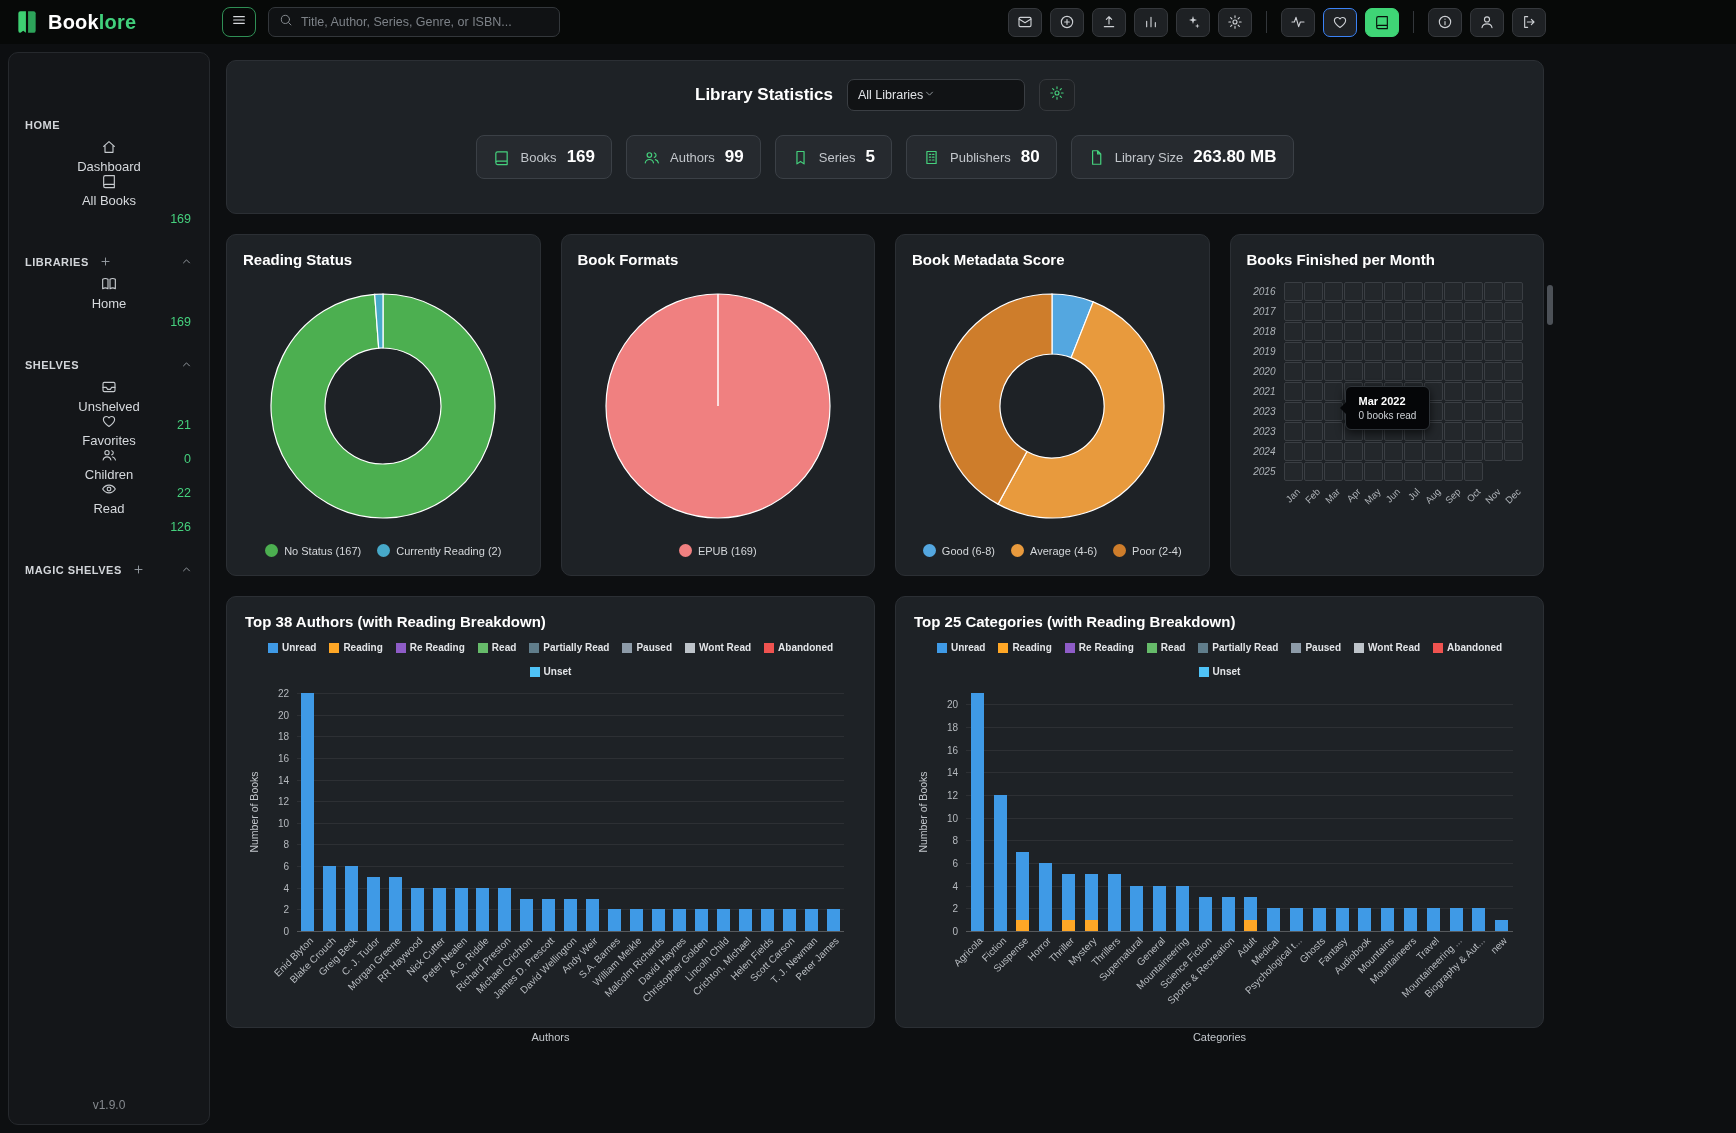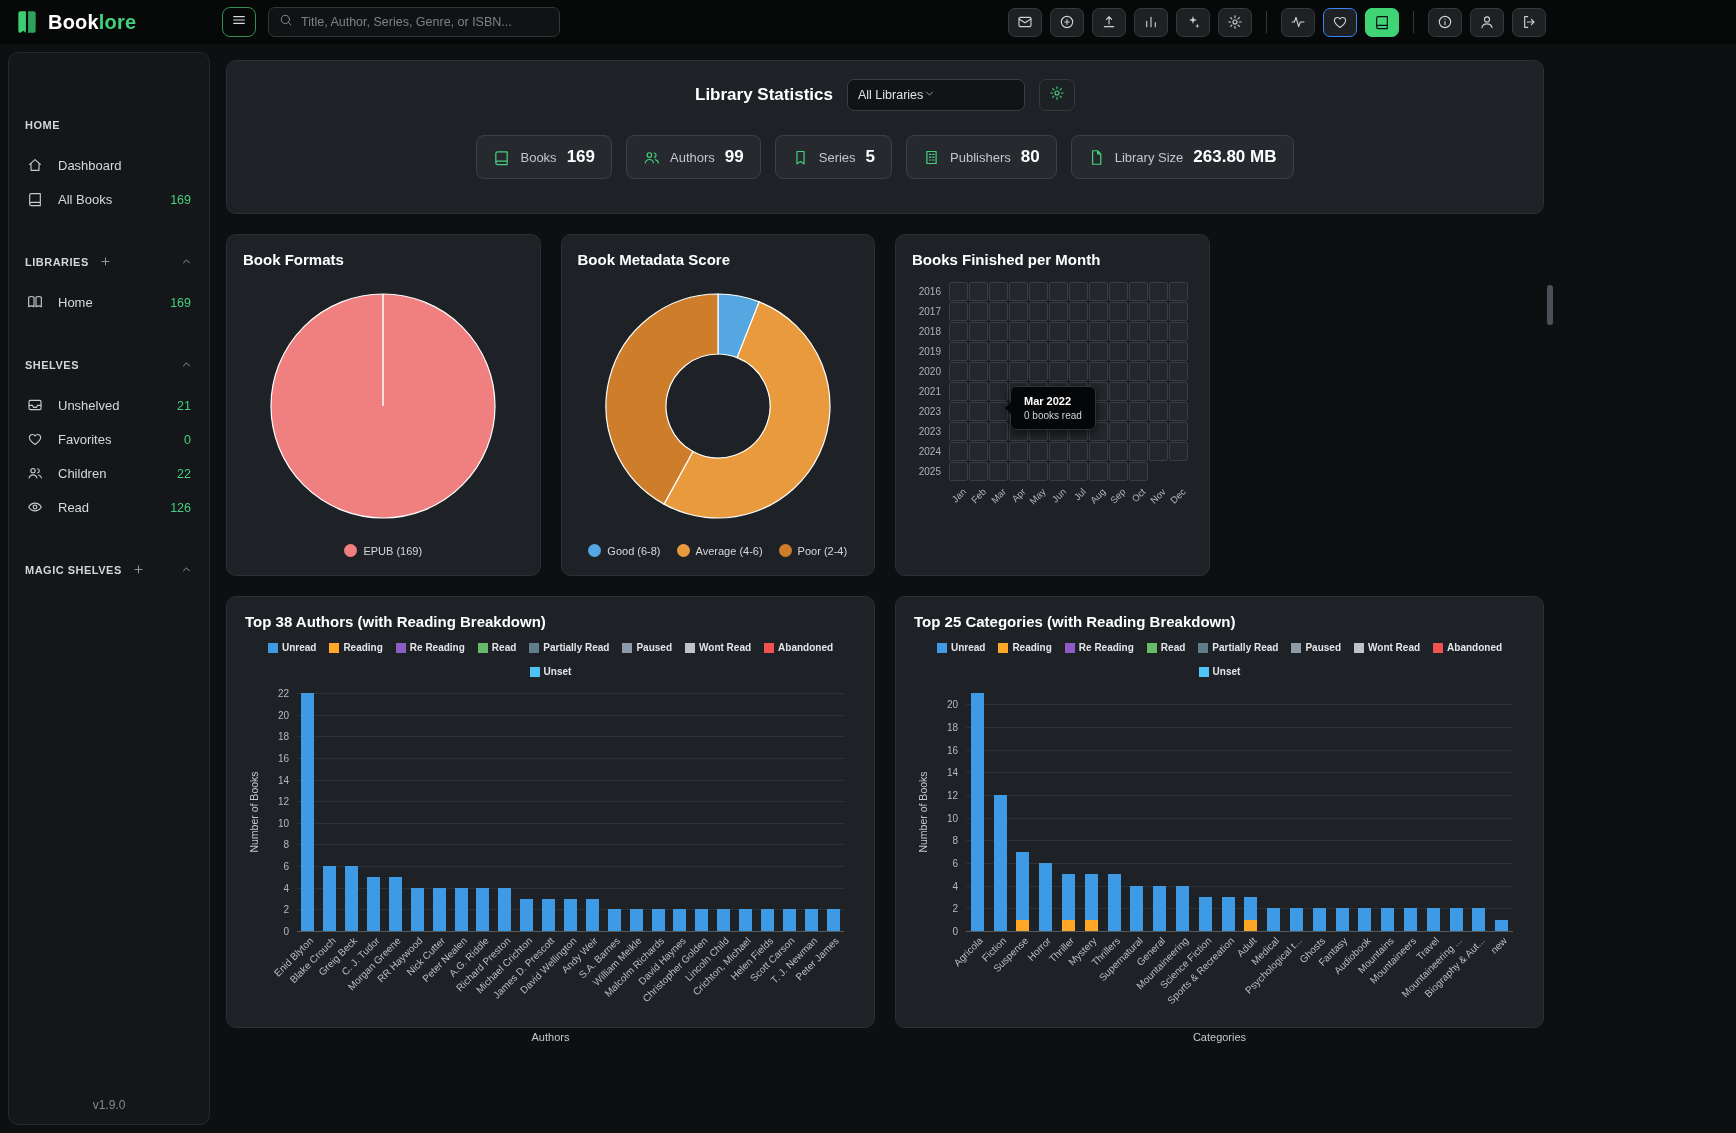--- a/index.html
+++ b/index.html
@@ -35,22 +35,22 @@
   .main { flex:1; padding:16px 16px 0 16px; margin-right:176px; display:flex; flex-direction:column; gap:20px; }
 
   
   .side-section { margin-bottom:16px;margin-top:48px; }
   .side-header { display:flex; align-items:center; font-size:11px; font-weight:bold; color:#d3d6da;
     letter-spacing:.5px; margin:6px 4px 8px; }
   .side-header .act { color:#9aa0a6; display:flex; align-items:center; cursor:pointer; }
   .side-header .act svg { width:13px; height:13px; }
   .side-header .act.plus { margin-left:10px; }
   .side-header .act.chev { margin-left:auto; }
-  .side-item { display:flex; align-items:flex-end; gap:15px; height:34px; font-size:13px; color:#d6d9dd;
-    border-radius:6px; padding:0 6px; cursor:pointer; }
+  .side-item { display:flex; align-items:center; gap:4px; height:34px; font-size:13px; color:#d6d9dd;
+    border-radius:6px; padding:0 6px; cursor:pointer;flex-direction:column; }
   .side-item svg { width:16px; height:16px; color:#c6cace; flex:0 0 auto; }
   .side-count { margin-left:auto; color:#45d07d; font-size:12.5px; }
   .version { position:absolute; bottom:12px; left:0; right:0; text-align:center; color:#85898e; font-size:12px; }
 
   
   .card { background:#1e2226; border:1px solid #2b2f34; border-radius:10px; }
   .chart-title { font-size:15px; font-weight:bold; color:#fff; }
 
   
   .stats-card { padding:18px 20px 34px; }
@@ -73,21 +73,21 @@
   .grid-4 { display:grid; grid-template-columns:repeat(4,1fr); gap:20px; }
   .chart-card { padding:16px; height:342px; display:flex; flex-direction:column; position:relative; }
   .pie-wrap { flex:1; display:flex; align-items:center; justify-content:center; }
   .pie-legend { display:flex; justify-content:center; align-items:center; gap:16px; font-size:11px;
     color:#d4d7da; flex-wrap:wrap; padding-bottom:2px; }
   .pl-item { display:flex; align-items:center; gap:6px; cursor:pointer; }
   .pl-dot { width:13px; height:13px; border-radius:50%; }
 
   
   .heat-wrap { position:relative; margin-top:14px; margin-left:2px; }
-  .heat-row { display:flex; gap:1px; margin-bottom:1px; }
+  .heat-row { display:flex; gap:1px; margin-bottom:1px;font-style:italic; }
   .heat-year { width:34px; flex:0 0 34px; font-size:10px; color:#aeb3b8; text-align:right; padding-right:7px; line-height:19px; }
   .heat-cell { width:19px; height:19px; background:rgba(255,255,255,.025); border:1px solid #3a3e43; border-radius:2px; }
   .heat-months { display:flex; gap:1px; height:40px; margin-top:3px; }
   .heat-mcol { width:19px; flex:0 0 19px; position:relative; }
   .heat-mcol span { position:absolute; top:2px; right:8px; transform:rotate(-45deg); transform-origin:top right;
     white-space:nowrap; font-size:9.5px; color:#aeb3b8; }
   .heat-tip { position:absolute; left:96px; top:104px; background:#050608; border:1px solid #2e3338;
     border-radius:6px; padding:8px 13px; z-index:5; box-shadow:0 3px 10px rgba(0,0,0,.65); pointer-events:none; }
   .heat-tip::before { content:""; position:absolute; left:-6px; top:50%; transform:translateY(-50%);
     border-top:6px solid transparent; border-bottom:6px solid transparent; border-right:6px solid #050608; }
@@ -388,20 +388,39 @@
                 <path d="M6.5 2.5h7L18 7v14.5H6.5zM13.5 2.5V7H18"></path>
               </svg>
             </div>
             <span class="chip-label">Library Size</span>
             <span class="chip-value">263.80 MB</span>
           </div>
         </div>
     </section>
 
     <div class="grid-4">
+      <section class="card chart-card">
+        <h3 class="chart-title">Reading Status</h3>
+        <div class="pie-wrap">
+            <svg width="236" height="236" viewBox="0 0 236 236">
+              <path d="M118,6 A112,112 0 1 1 109.6796632063095,6.309481173917177 L113.69125416041028,60.160267036492826 A58,58 0 1 0 118,60 Z" fill="#4CAF50" stroke="#fff" stroke-width="1.2"></path>
+              <path d="M109.6796632063095,6.309481173917177 A112,112 0 0 1 118.00000000000007,6 L118.00000000000004,60 A58,58 0 0 0 113.69125416041028,60.160267036492826 Z" fill="#47A9C9" stroke="#fff" stroke-width="1.2"></path>
+            </svg>
+          </div>
+        <div class="pie-legend">
+            <div class="pl-item">
+              <div class="pl-dot" style="background: rgb(76, 175, 80);"></div>
+              <span>No Status (167)</span>
+            </div>
+            <div class="pl-item">
+              <div class="pl-dot" style="background: rgb(71, 169, 201);"></div>
+              <span>Currently Reading (2)</span>
+            </div>
+          </div>
+      </section>
       <section class="card chart-card">
         <h3 class="chart-title">Book Formats</h3>
         <div class="pie-wrap">
             <svg width="236" height="236" viewBox="0 0 236 236">
               <circle cx="118" cy="118" r="112" fill="#F08080" stroke="#fff" stroke-width="1.2"></circle>
               <line x1="118" y1="6" x2="118" y2="118" stroke="#fff" stroke-width="1.5"></line>
             </svg>
           </div>
         <div class="pie-legend">
             <div class="pl-item">

